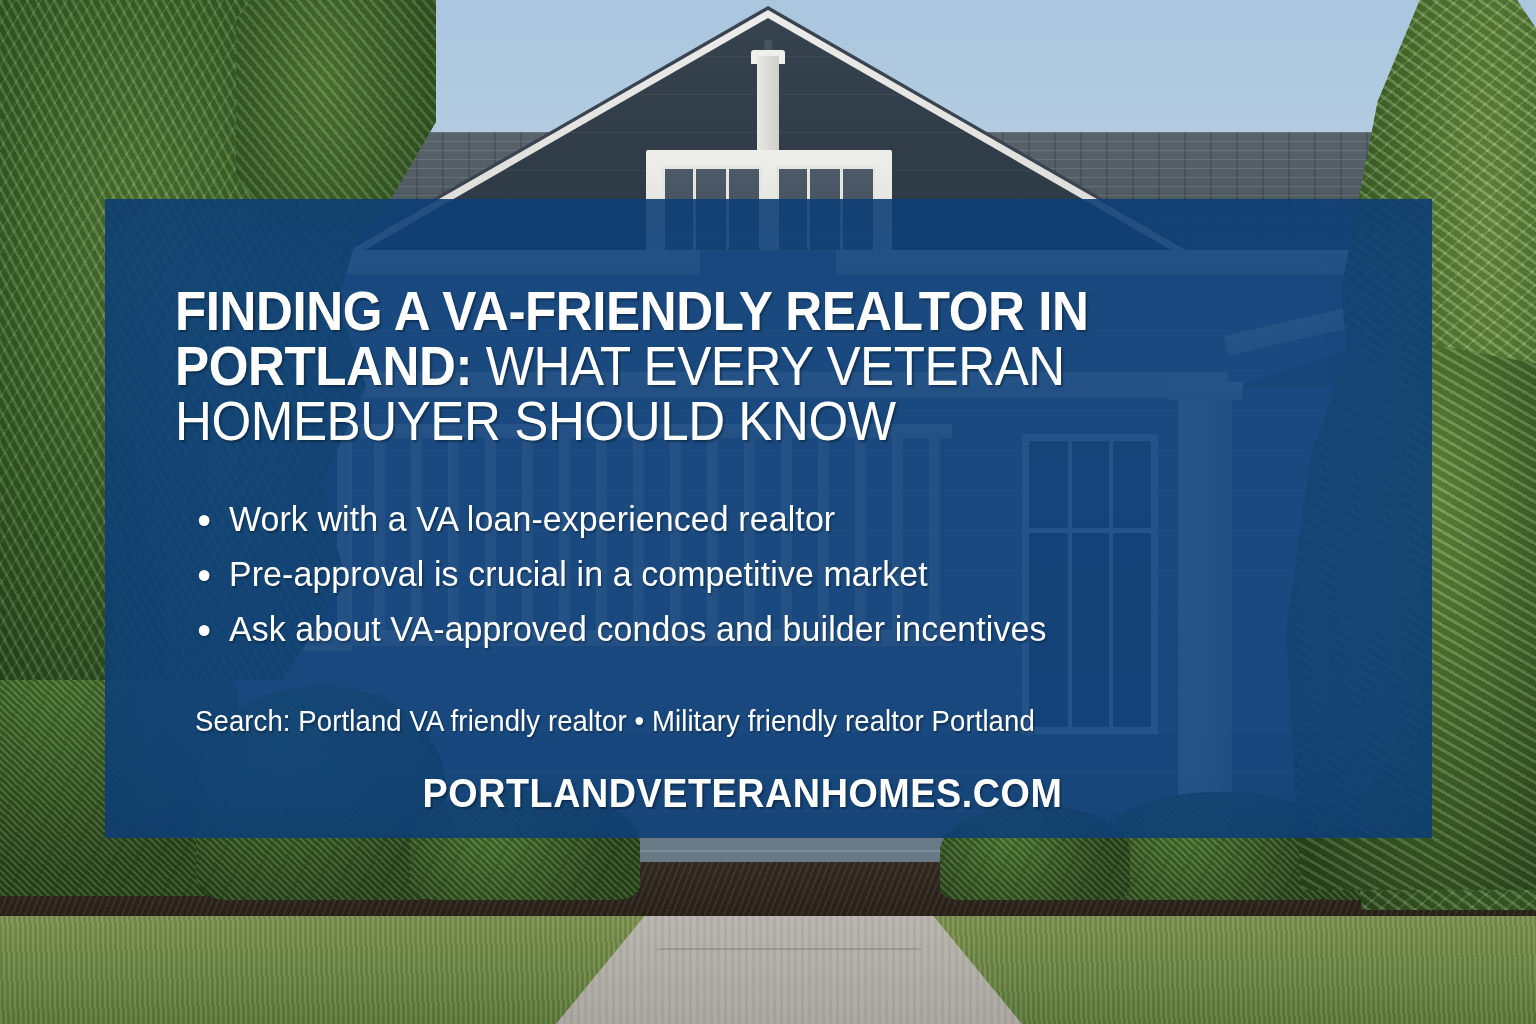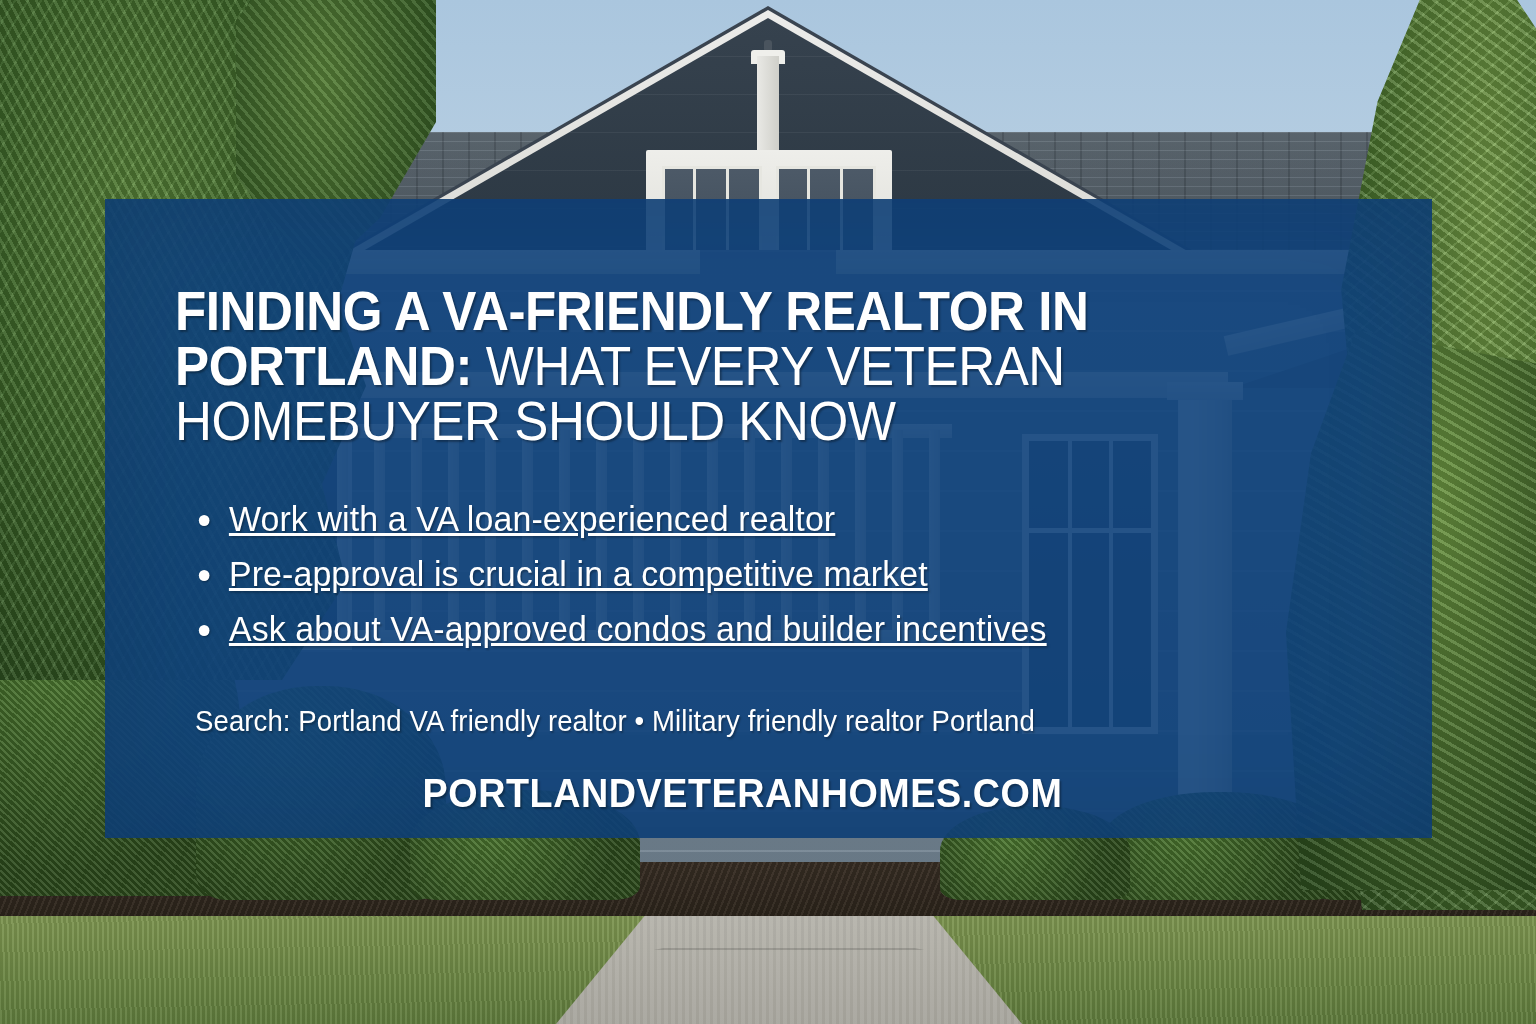--- a/index.html
+++ b/index.html
@@ -441,21 +441,20 @@
   .headline .hl-bold { font-weight: 700; }
 
   
   .bullets {
     position: absolute;
     left: 18px; top: 292px;
     list-style: none;
     margin: 0;
     padding: 0;
     color: #ffffff;
-    text-decoration: underline;
   }
   .bullets li {
     position: relative;
     padding-left: 37px;
     font-size: 35px;
     line-height: 55px;
     font-weight: 400;
     letter-spacing: 0.1px;
     text-shadow: 1.5px 1.5px 2px rgba(0,0,0,0.30);
     transform: scaleX(0.97);

